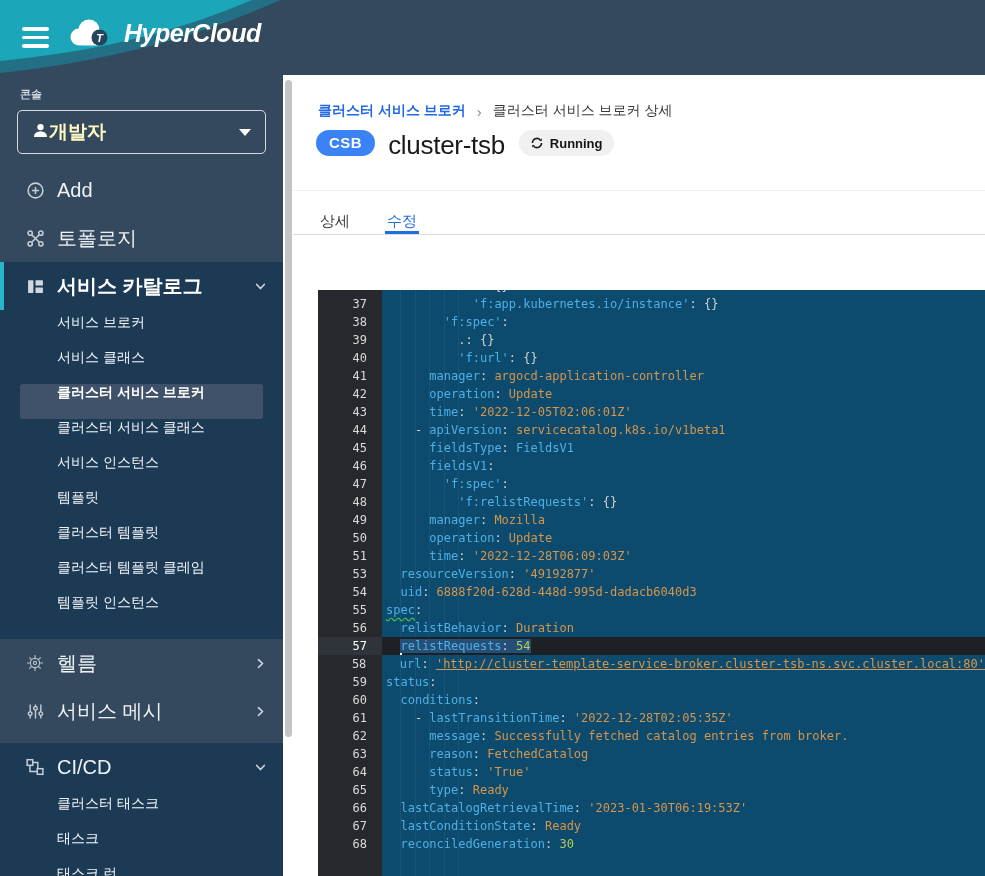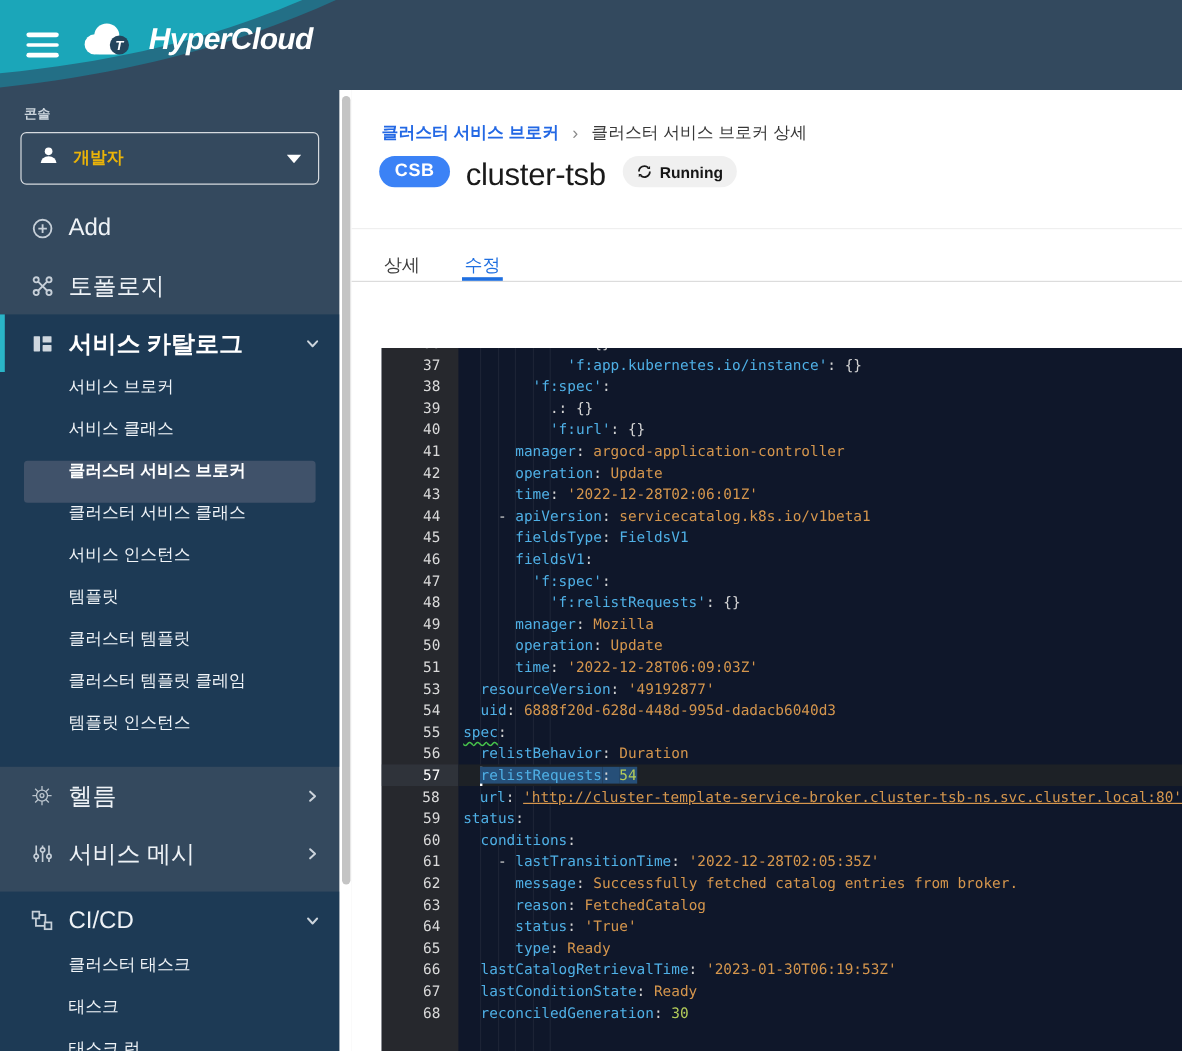--- a/index.html
+++ b/index.html
@@ -11,21 +11,21 @@
   .header svg.swoosh{position:absolute;left:0;top:0}
   .hamburger{position:absolute;left:22px;top:27px;width:27px;height:21px;display:flex;flex-direction:column;justify-content:space-between;cursor:pointer}
   .hamburger span{display:block;height:3.6px;background:#fff;border-radius:2px}
   .brand{position:absolute;left:66px;top:16px;display:flex;align-items:center;gap:8px}
   .brand-text{color:#fff;font-size:25px;font-weight:bold;font-style:italic;letter-spacing:-0.5px}
 
   
   .sidebar{position:absolute;left:0;top:75px;width:283px;height:801px;background:#34495e;overflow:hidden;color:#eef2f6}
   .console-label{margin:12px 0 8px 20px;font-size:11px;font-weight:bold;color:#ccd5dd}
   .console-select{margin:0 17px;height:42px;border:1px solid rgba(255,255,255,.8);border-radius:5px;display:flex;align-items:center;padding:0 14px;cursor:pointer}
-  .console-select .lbl{margin-left:12px;font-size:14px;font-weight:600;color:#eab308;flex:1}
+  .console-select .lbl{margin-left:0;font-size:19px;font-weight:600;color:#fef9c3;flex:1}
   .caret-down{width:0;height:0;border-left:6px solid transparent;border-right:6px solid transparent;border-top:7px solid #fff}
   .nav{margin-top:12px}
   .nav-item{height:48px;display:flex;align-items:center;padding:0 16px 0 24px;cursor:pointer;font-size:20px}
   .nav-item .ico{width:22px;display:flex;justify-content:center}
   .nav-item .txt{margin-left:11px;flex:1;color:#eef2f6}
   .nav-item .chev{width:14px;display:flex;justify-content:center}
   .section.expanded{background:#1d3a55}
   .section.expanded .nav-item.sec-head{position:relative}
   .section.active-section .sec-head::before{content:"";position:absolute;left:0;top:0;bottom:0;width:4px;background:#2ab5c8}
   .section.active-section .sec-head .txt{font-weight:bold;color:#fff}
@@ -47,21 +47,21 @@
   .title-row{position:absolute;left:23px;top:55px;display:flex;align-items:flex-start}
   .csb-badge{background:#3b82f6;color:#fff;font-size:15px;font-weight:bold;letter-spacing:.5px;border-radius:14px;padding:4px 13px;line-height:18px}
   .res-name{margin-left:13px;font-size:26px;font-weight:500;color:#1a1a1a;letter-spacing:-0.3px}
   .status-pill{margin-left:14px;background:#f0f0f0;border-radius:13px;height:26px;display:flex;align-items:center;gap:6px;padding:0 11px}
   .status-pill .st{font-size:13px;font-weight:bold;color:#151515}
   .tabs{position:absolute;left:0;top:115px;width:712px;height:45px;border-top:1px solid #efefef;border-bottom:1px solid #dcdcdc;display:flex;align-items:flex-end;padding-left:25px;box-sizing:border-box}
   .tab{font-size:15px;display:flex;align-items:center;margin-right:33px;cursor:pointer;color:#3f3f3f;border-bottom:3px solid transparent;padding:0 2px}
   .tab.active{color:#1f6fe0;border-bottom-color:#1f6fe0}
 
   
-  .editor{position:absolute;left:318px;top:290px;width:667px;height:586px;background:#0f172a;overflow:hidden;
+  .editor{position:absolute;left:318px;top:290px;width:667px;height:586px;background:#0c4a6e;overflow:hidden;
           font-family:"DejaVu Sans Mono","Liberation Mono",monospace;font-size:12px;line-height:18px}
   .gutter-bg{position:absolute;left:0;top:0;bottom:0;width:64px;background:#26282d}
   .guides{position:absolute;left:0;top:0;bottom:0;right:0;pointer-events:none}
   .guide{position:absolute;top:0;bottom:0;width:1px;background:rgba(255,255,255,.055)}
   .ed-inner{position:absolute;left:0;top:-13px;right:0}
   .ed-row{display:flex;height:18px}
   .ln{width:64px;box-sizing:border-box;text-align:right;padding-right:15px;color:#dadada}
   .cl{flex:1;white-space:pre;padding-left:4px}
   .ed-row.cur .cl{background:#1d2126}
   .ed-row.cur .ln{background:#2f333a;color:#fff}
@@ -303,21 +303,21 @@
       <div class="ed-row">
         <div class="ln">41</div>
         <div class="cl"><span class="p">      </span><span class="k">manager</span><span class="p">: </span><span class="s">argocd-application-controller</span></div>
       </div>
       <div class="ed-row">
         <div class="ln">42</div>
         <div class="cl"><span class="p">      </span><span class="k">operation</span><span class="p">: </span><span class="s">Update</span></div>
       </div>
       <div class="ed-row">
         <div class="ln">43</div>
-        <div class="cl"><span class="p">      </span><span class="k">time</span><span class="p">: </span><span class="s">'2022-12-28T02:06:01Z'</span></div>
+        <div class="cl"><span class="p">      </span><span class="k">time</span><span class="p">: </span><span class="s">'2022-12-05T02:06:01Z'</span></div>
       </div>
       <div class="ed-row">
         <div class="ln">44</div>
         <div class="cl"><span class="p">    </span><span class="p">- </span><span class="k">apiVersion</span><span class="p">: </span><span class="s">servicecatalog.k8s.io/v1beta1</span></div>
       </div>
       <div class="ed-row">
         <div class="ln">45</div>
         <div class="cl"><span class="p">      </span><span class="k">fieldsType</span><span class="p">: </span><span class="k">FieldsV1</span></div>
       </div>
       <div class="ed-row">

